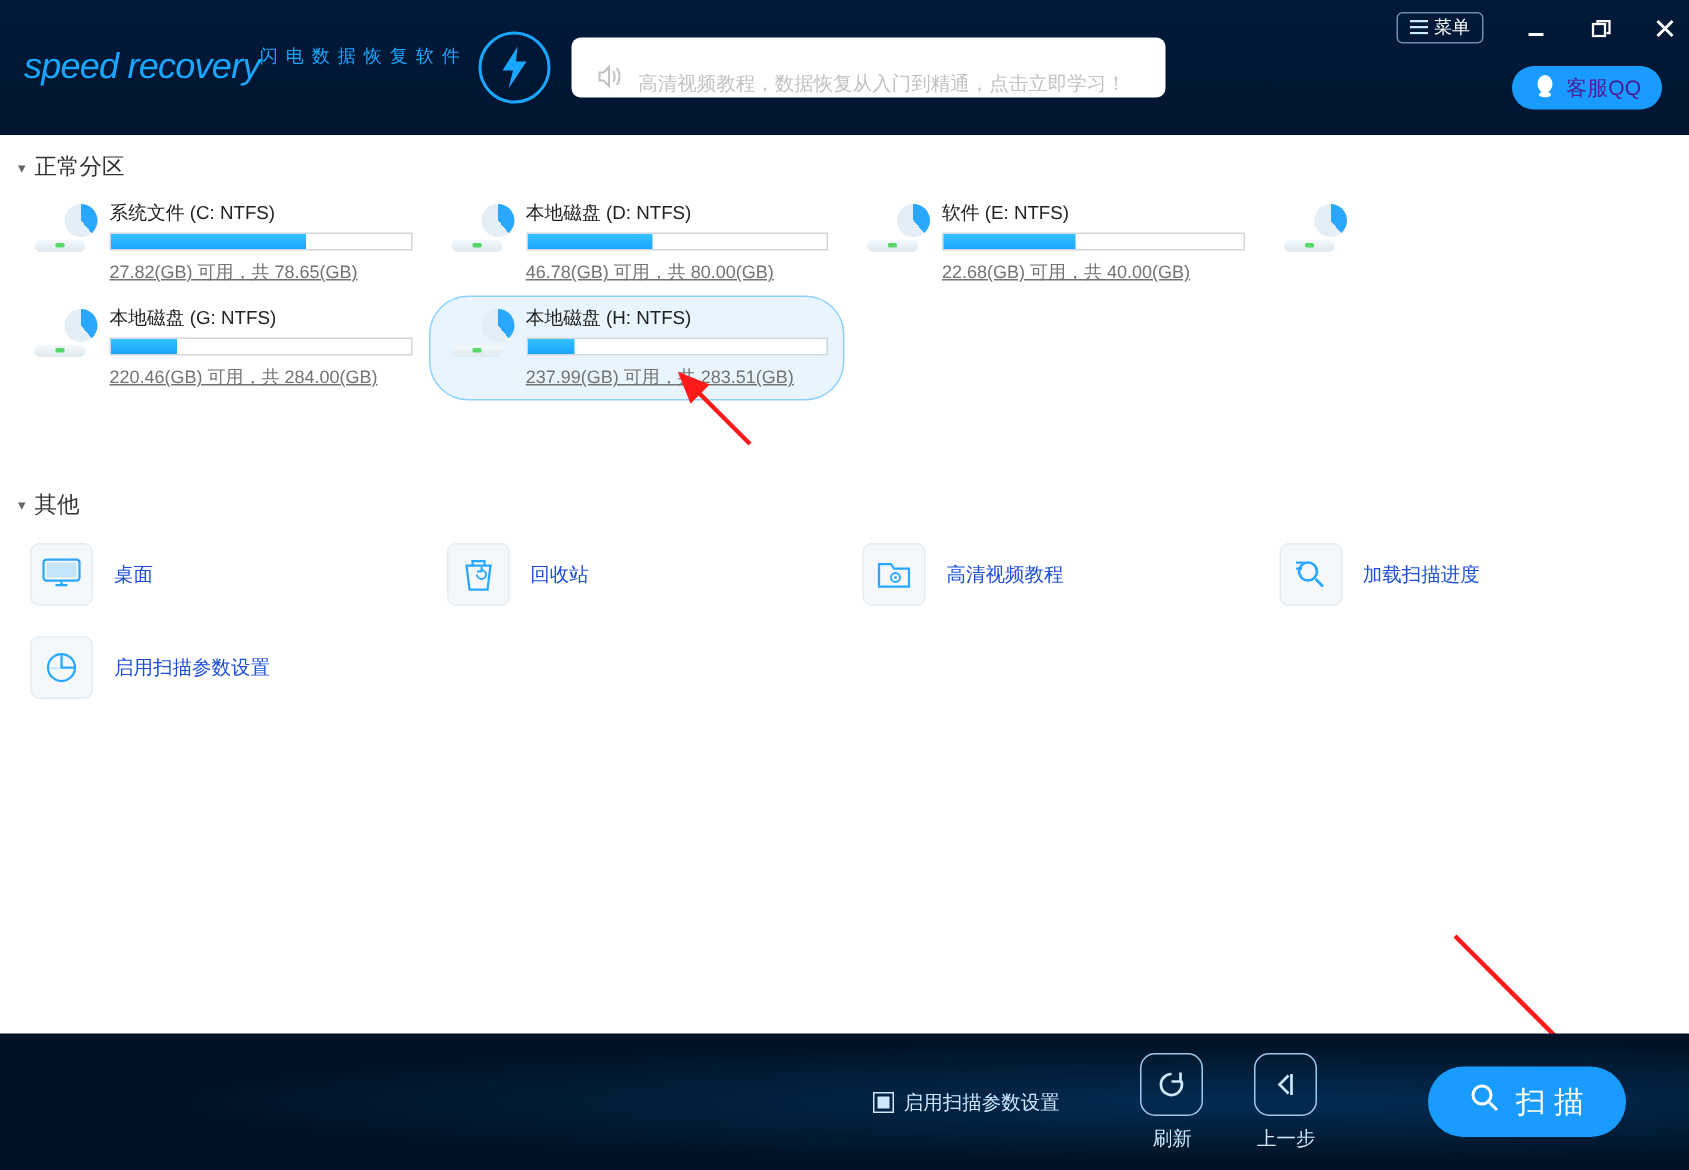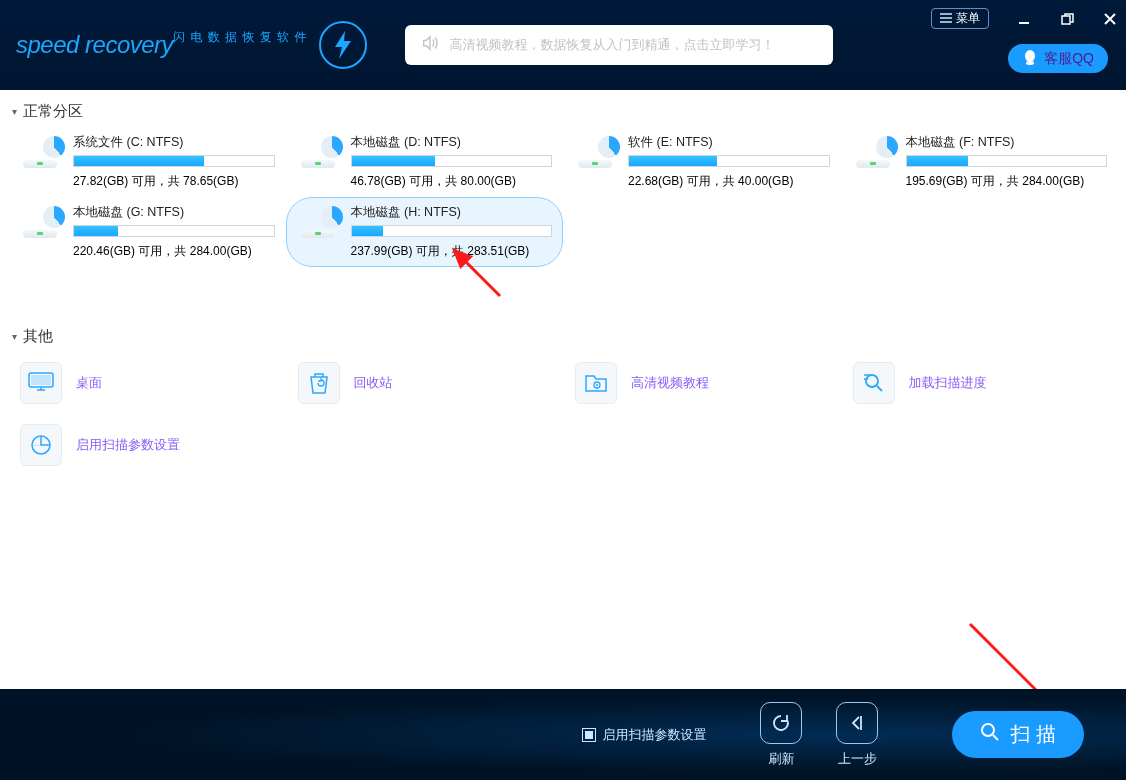--- a/index.html
+++ b/index.html
@@ -16,24 +16,24 @@
   }
   .logo { display: flex; align-items: center; gap: 2px; }
   .logo-text { display:flex; }
   .logo-main { font-style: italic; color:#19a7ff; font-size:24px; font-weight:500; letter-spacing:-0.5px;}
   .logo-sub  { color:#19a7ff; font-size:12px; text-align:right; margin-top:-2px; letter-spacing:1px;}
   .logo-bolt {
     width:48px; height:48px; border:2px solid #19a7ff; border-radius:50%;
     display:flex; align-items:center; justify-content:center; margin-left:10px;
   }
   .banner {
-    margin-left: 38px; height: 40px;
+    margin-left: 14px; height: 40px;
     background:#fff; border-radius:6px;
-    display:flex; align-items:center; padding:0 16px; gap:10px;
-    width: 428px;
+    display:flex; align-items:flex-end; padding:0 16px; gap:10px;
+    width: 396px;
   }
   .banner-text { color:#c2c2c2; font-size:13px; }
   .title-controls {
     position:absolute; top:8px; right:8px;
     display:flex; align-items:center; gap:27px;
     color:#fff; font-size:13px;
   }
   .menu-pill { border:1px solid #6b8db8; border-radius:4px; padding:1px 8px; display:flex; align-items:center; gap:4px; font-size:12px;}
   .win-btn { width:16px; height:16px; display:flex; align-items:center; justify-content:center; cursor:pointer;}
   .qq-btn {
@@ -66,32 +66,32 @@
   }
   .disk-base {
     position:absolute; left:4px; bottom:0; width:34px; height:8px; border-radius:4px;
     background:linear-gradient(180deg,#f4f8fb,#dfe9f0);
   }
   .disk-base:after{content:"";position:absolute;left:14px;top:2px;width:6px;height:3px;background:#58d66a;border-radius:1px;}
   .part-body { flex:1; }
   .part-title { font-size:12.5px; color:#222; margin-bottom:4px;}
   .bar { height:12px; background:#fff; border:1px solid #cfd6dc; position:relative; margin-bottom:6px;}
   .bar-fill { position:absolute; left:0; top:0; bottom:0; background:linear-gradient(180deg,#35c2ff,#1aa6ff);}
-  .part-info { font-size:12px; color:#000000;}
+  .part-info { font-size:12px; color:#737373;text-decoration:underline;}
 
   
   .other-grid { display:grid; grid-template-columns: repeat(4, 1fr); }
   .other-item {
     display:flex; align-items:center; gap:14px; padding:10px 12px; cursor:pointer;
   }
   .other-icon {
     width:42px; height:42px; border-radius:6px; background:#f4f8fb; border:1px solid #e4ecf2;
     display:flex; align-items:center; justify-content:center; font-size:20px; color:#2aa8ff;
   }
-  .other-label { font-size:13px; color:#8b5cf6;}
+  .other-label { font-size:13px; color:#1d4ed8;}
 
   
   .arrow1 {
     position:absolute; left:448px; top:244px; pointer-events:none;
   }
   .arrow2 {
     position:absolute; right:52px; top:618px; pointer-events:none;
   }
 
   
@@ -225,27 +225,20 @@
           <div class="bar">
             <div class="bar-fill" style="width:44%"></div>
           </div>
           <div class="part-info">22.68(GB) 可用，共 40.00(GB)</div>
         </div>
       </div>
       <div class="part">
         <div class="part-icon">
           <div class="disk-base"></div>
           <div class="pie"></div>
-        </div>
-        <div class="part-body">
-          <div class="part-title">本地磁盘 (F: NTFS)</div>
-          <div class="bar">
-            <div class="bar-fill" style="width:31%"></div>
-          </div>
-          <div class="part-info">195.69(GB) 可用，共 284.00(GB)</div>
         </div>
       </div>
       <div class="part">
         <div class="part-icon">
           <div class="disk-base"></div>
           <div class="pie"></div>
         </div>
         <div class="part-body">
           <div class="part-title">本地磁盘 (G: NTFS)</div>
           <div class="bar">

